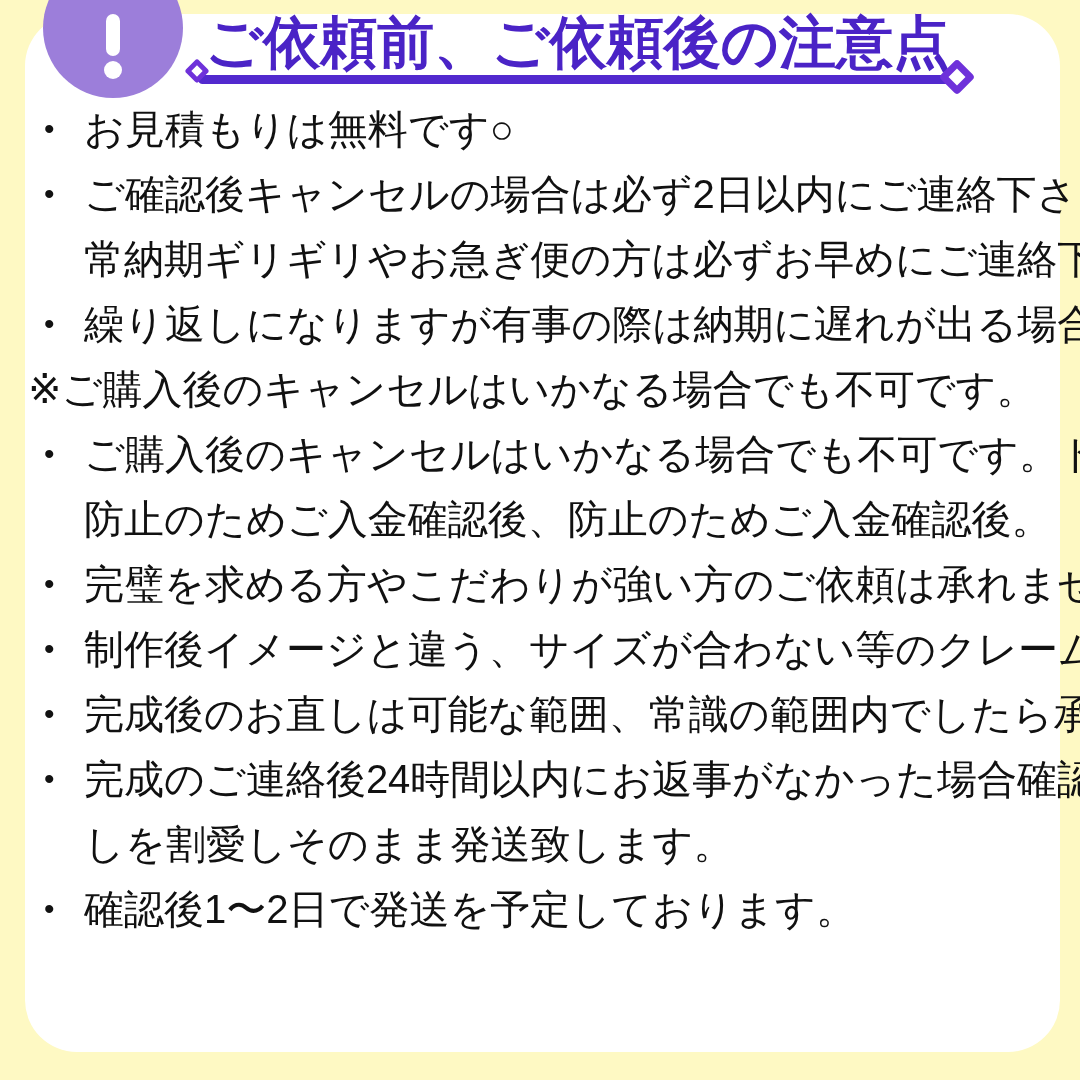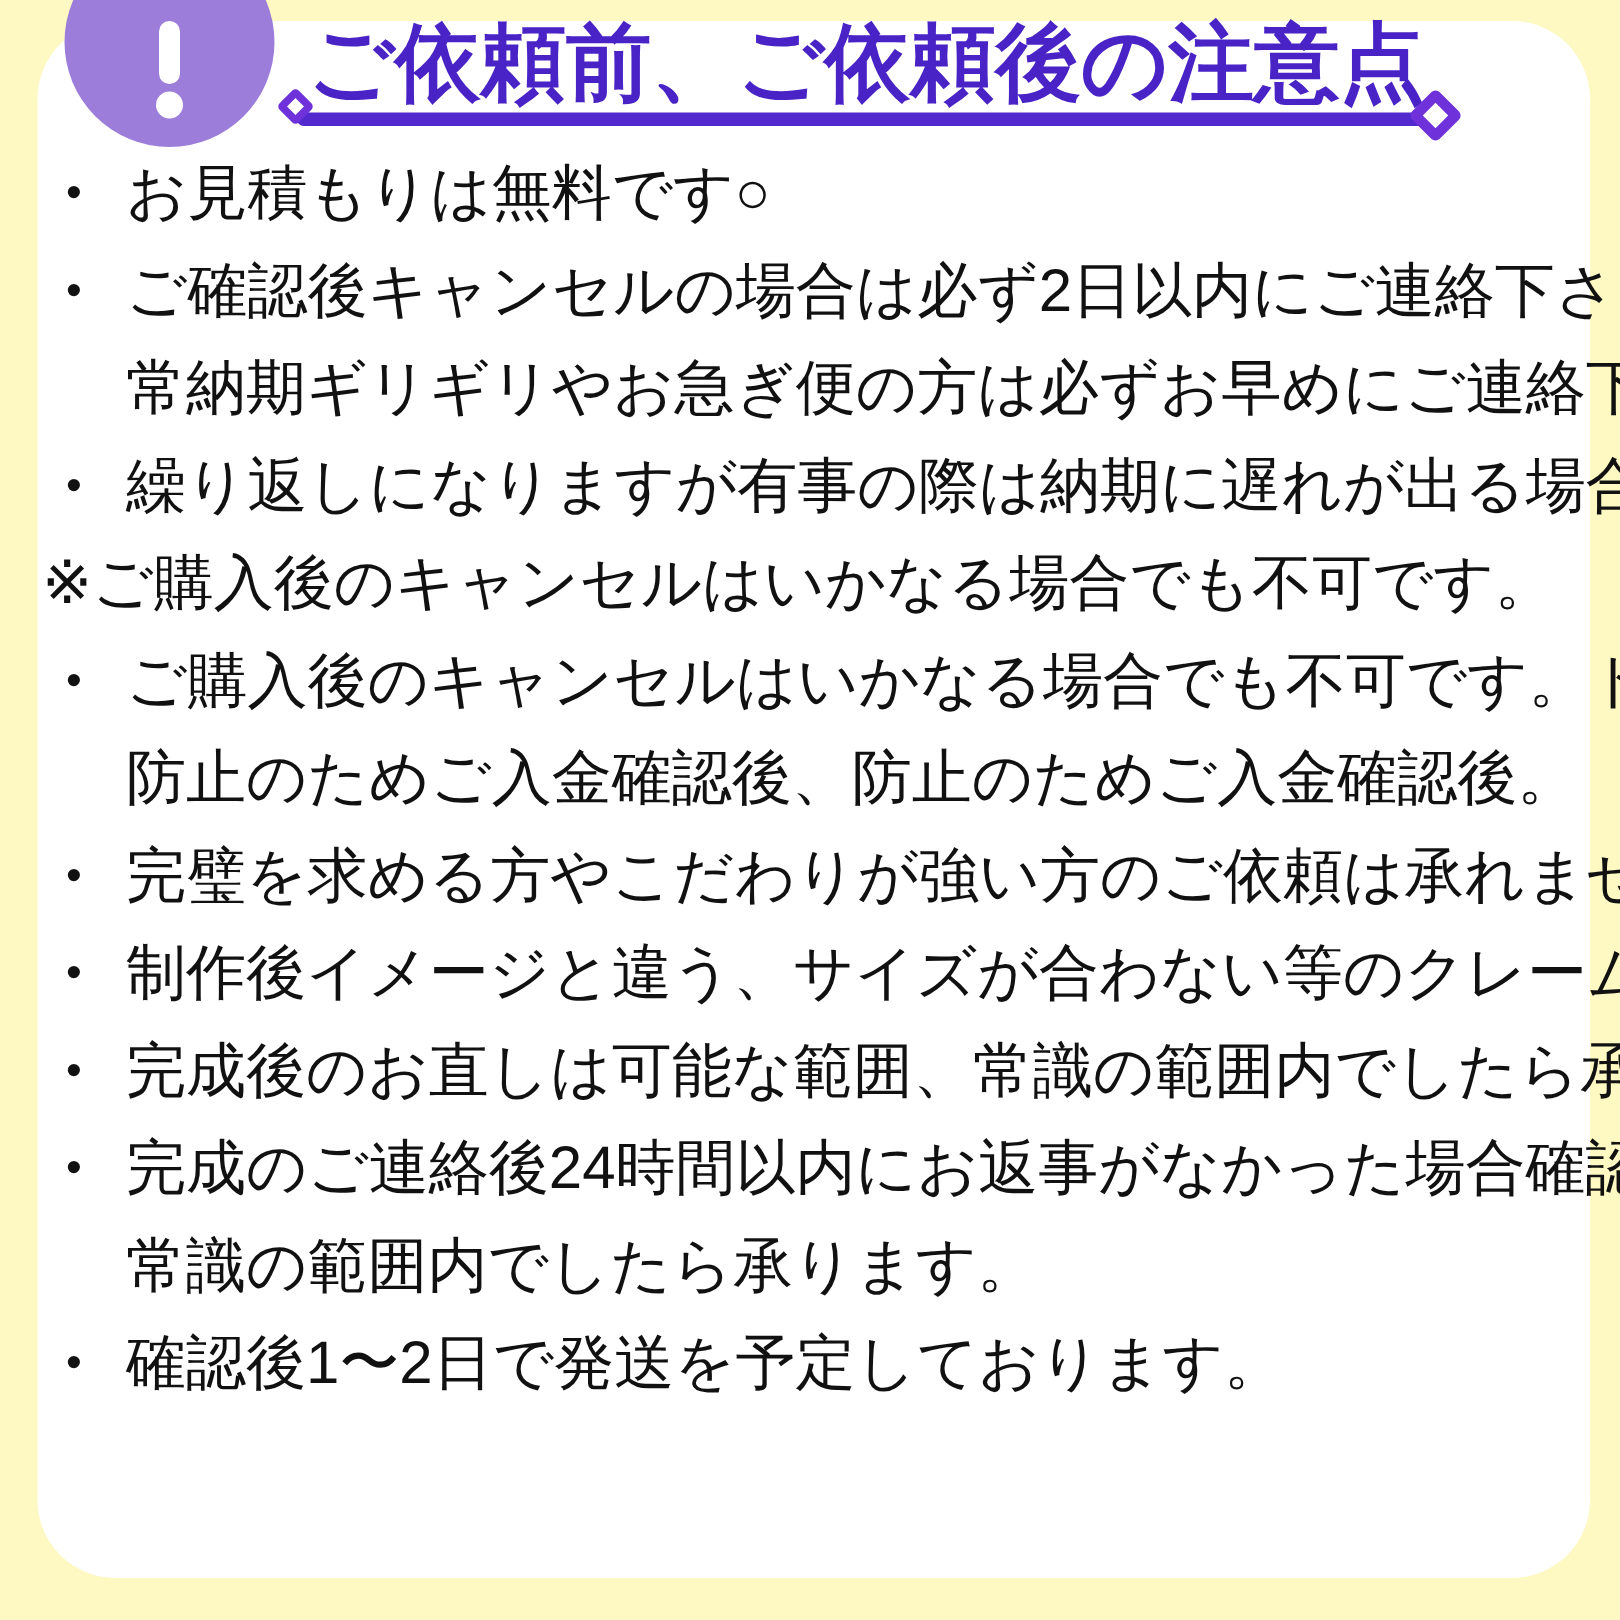--- a/index.html
+++ b/index.html
@@ -167,20 +167,20 @@
       <div class="line with-bullet">
         <span class="marker">•</span><span class="text">制作後イメージと違う、サイズが合わない等のクレームは一切</span>
       </div>
       <div class="line with-bullet">
         <span class="marker">•</span><span class="text">完成後のお直しは可能な範囲、常識の範囲内でしたら承ります</span>
       </div>
       <div class="line with-bullet">
         <span class="marker">•</span><span class="text">完成のご連絡後24時間以内にお返事がなかった場合確認・お直</span>
       </div>
       <div class="line continuation">
-        <span class="text">常識の範囲内でしたら承ります。</span>
+        <span class="text">しを割愛しそのまま発送致します。</span>
       </div>
       <div class="line with-bullet">
         <span class="marker">•</span><span class="text">確認後1〜2日で発送を予定しております。</span>
       </div>
     </div>
 
 </div>
 
 </body></html>

